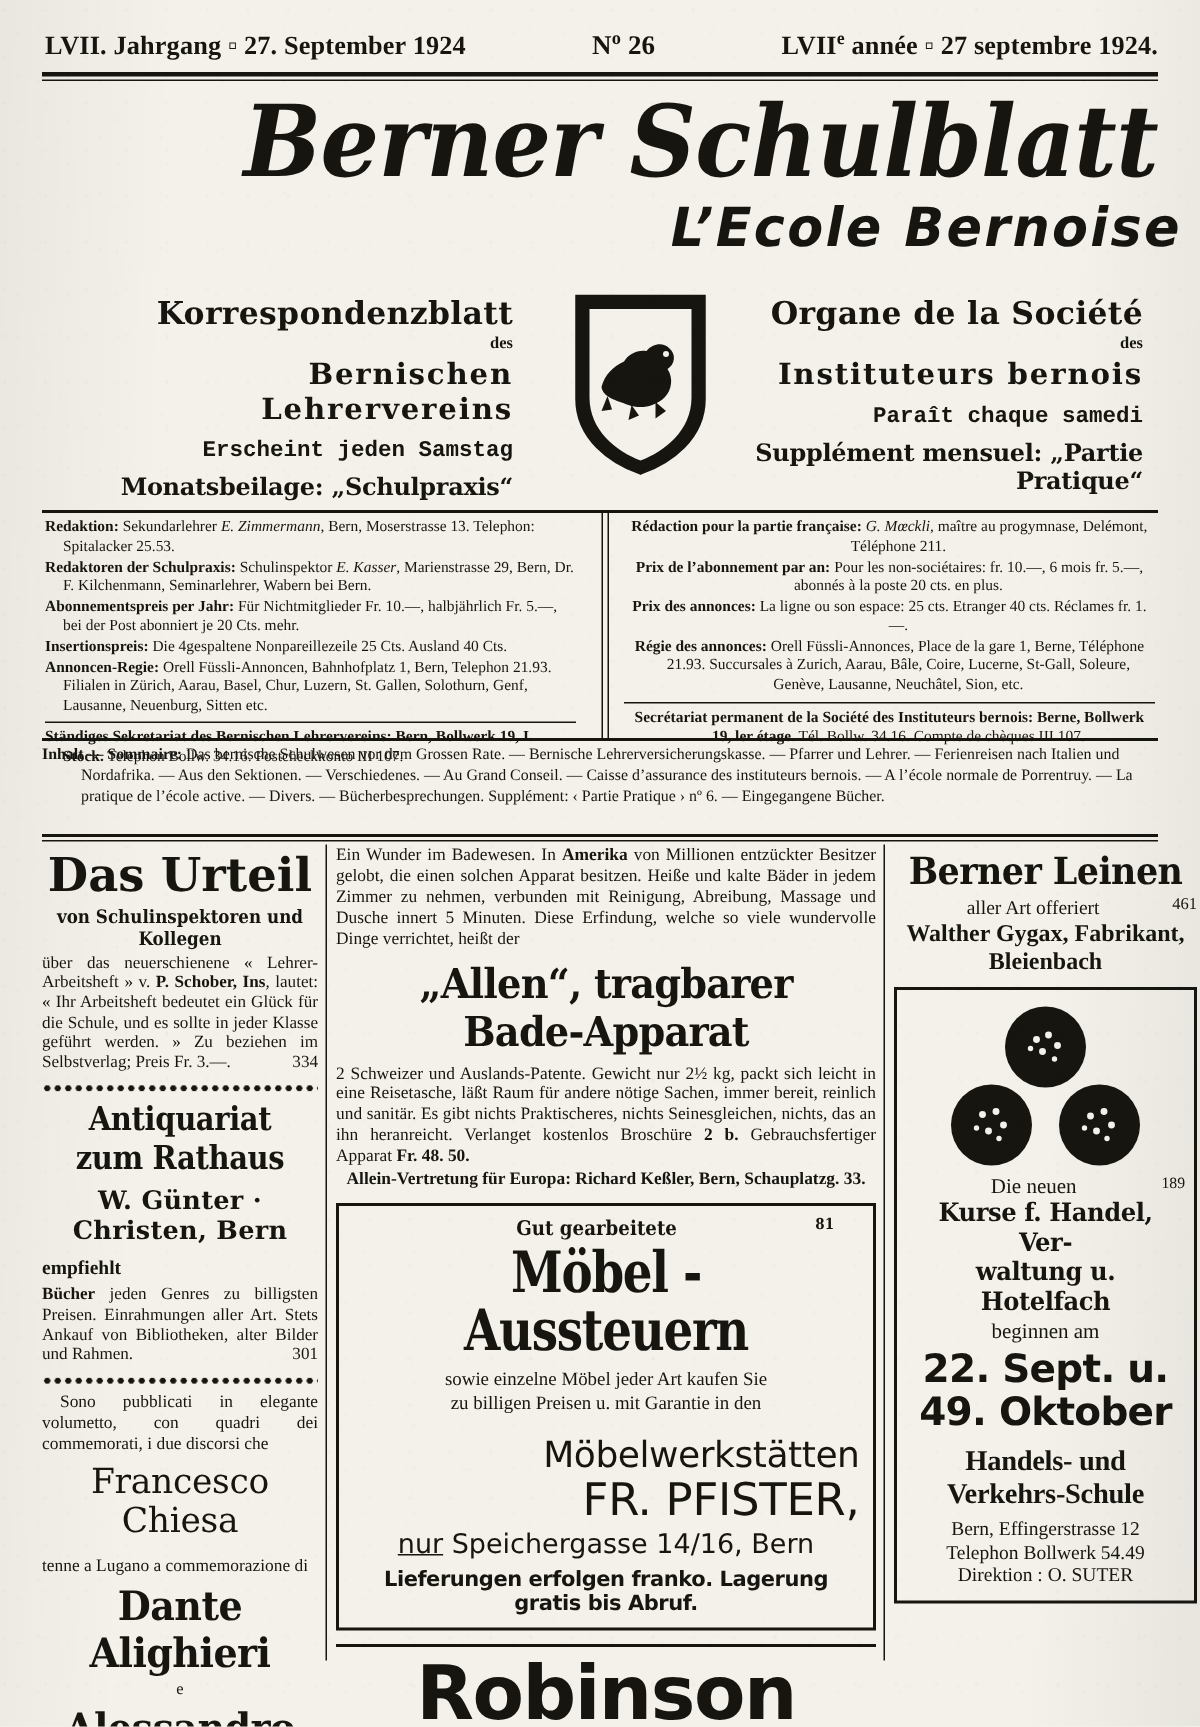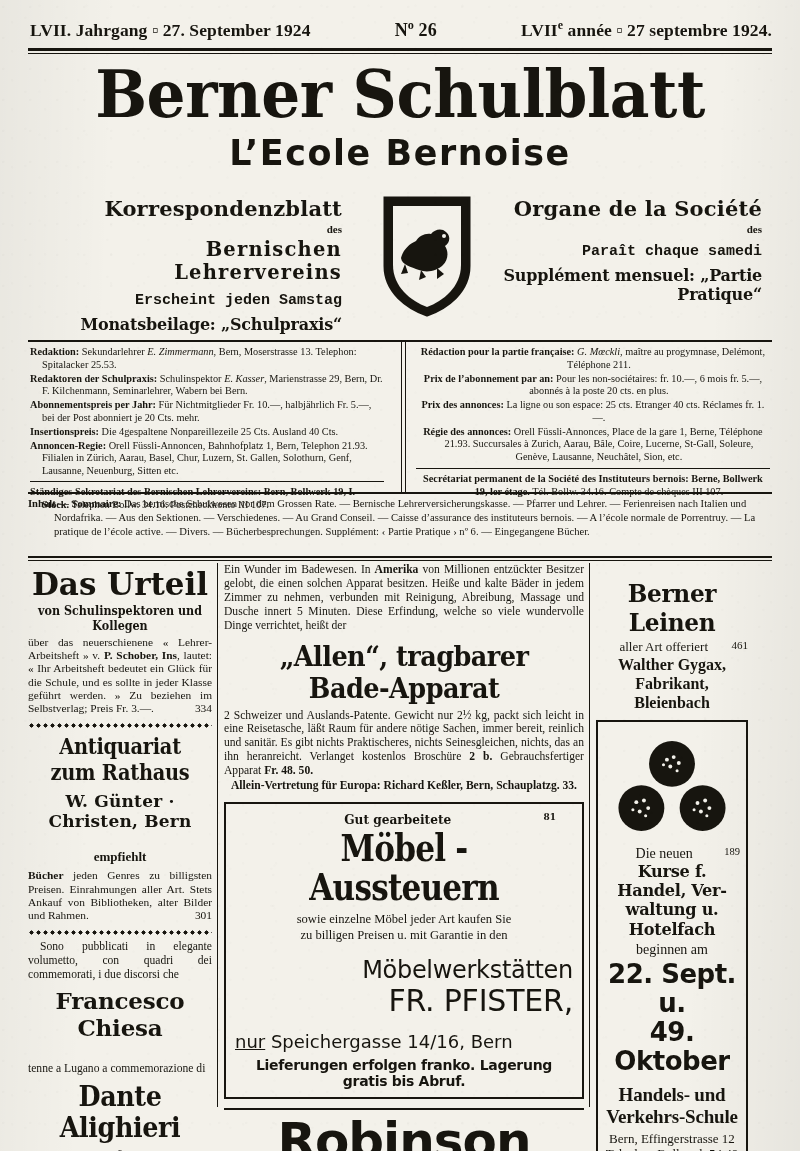--- a/index.html
+++ b/index.html
@@ -34,21 +34,21 @@
     font-weight:bold;font-size:17.5px;letter-spacing:.1px;
   }
   .issueline .mid{font-size:18px;}
   .sup{font-size:.68em;vertical-align:super;}
   .rule-dbl{position:absolute;left:28px;right:28px;height:0;}
   .rule-dbl::before,.rule-dbl::after{content:"";position:absolute;left:0;right:0;background:#17150f;}
   .rule-dbl::before{top:0;height:2.5px;}
   .rule-dbl::after{top:5px;height:1.4px;}
 
   
-  .masthead{position:absolute;left:0;right:0;top:62px;text-align:center;}
+  .masthead{position:absolute;left:0;right:0;top:62px;text-align:right;font-style:italic;}
   .title-de{
     font-family:"DejaVu Serif", serif;
     font-weight:bold;font-size:66px;line-height:.98;
     letter-spacing:-.5px;
     transform:scaleX(.93);
     margin:0;
   }
   .title-fr{
     font-family:"DejaVu Sans", sans-serif;
     font-weight:bold;font-size:36px;line-height:1;
@@ -96,56 +96,56 @@
   .contents .lead{margin-left:-26px;}
   .rule-under-contents{position:absolute;left:28px;right:28px;top:556px;}
   .rule-under-contents::before{content:"";position:absolute;left:0;right:0;top:0;height:2.4px;background:#17150f;}
   .rule-under-contents::after{content:"";position:absolute;left:0;right:0;top:4px;height:1.2px;background:#17150f;}
 
   
   .ads{position:absolute;left:28px;right:28px;top:563px;bottom:44px;}
   .col{position:absolute;top:0;bottom:0;}
   .col-l{left:0;width:184px;}
   .col-m{left:196px;width:360px;}
-  .col-r{left:568px;width:152px;margin-top:13px;}
+  .col-r{left:568px;width:202px;}
   .col-sep{position:absolute;top:0;bottom:0;width:1.4px;background:#17150f;}
   .sep-1{left:189px;}
   .sep-2{left:561px;}
 
   .ad{position:relative;}
   .dots{height:9px;margin:6px 0 3px;
     background-image:radial-gradient(circle, #17150f 0 1.9px, transparent 2.2px);
     background-size:7px 9px;background-position:0 center;background-repeat:repeat-x;}
   .hr-thick{border-top:2.4px solid #17150f;margin:5px 0;}
 
   
   .urteil-t{font-family:"DejaVu Serif",serif;font-weight:bold;font-size:31px;text-align:center;line-height:1;margin:6px 0 3px;}
   .urteil-s{font-family:"DejaVu Serif",serif;font-weight:bold;font-size:12.4px;text-align:center;transform:scaleX(.9);margin-bottom:3px;}
   .txt{font-size:11.4px;line-height:1.16;text-align:justify;}
   .txt b{font-weight:bold;}
   .num{float:right;font-weight:normal;}
   .antiq-t{font-family:"DejaVu Serif",serif;font-weight:bold;font-size:22px;text-align:center;transform:scaleX(.88);letter-spacing:-.3px;margin:3px 0 6px;}
-  .antiq-n{font-family:"DejaVu Serif",serif;font-weight:bold;font-size:17px;text-align:center;margin-bottom:18px;letter-spacing:.2px;}
-  .antiq-e{font-size:13px;text-align:center;font-weight:bold;margin-bottom:4px;}
+  .antiq-n{font-family:"DejaVu Serif",serif;font-weight:bold;font-size:17px;text-align:center;margin-bottom:6px;letter-spacing:.2px;}
+  .antiq-e{font-size:13px;font-weight:bold;margin-bottom:4px;}
   .it-int{font-size:11.6px;line-height:1.2;text-align:justify;text-indent:12px;}
-  .it-name{font-family:"DejaVu Serif",serif;font-weight:bold;font-size:23px;text-align:center;margin:5px 0 21px;letter-spacing:-.2px;}
+  .it-name{font-family:"DejaVu Serif",serif;font-weight:normal;font-size:23px;text-align:center;margin:5px 0 10px;letter-spacing:-.2px;}
   .it-name-big{font-family:"DejaVu Serif",serif;font-weight:bold;font-size:27px;text-align:center;margin:5px 0 2px;transform:scaleX(.94);letter-spacing:-.4px;}
   .it-e{text-align:center;font-size:11px;margin:1px 0;}
 
   
   .mid-intro{font-size:11.6px;line-height:1.2;text-align:justify;}
   .allen-t{font-family:"DejaVu Serif",serif;font-weight:bold;font-size:27.5px;text-align:center;margin:7px 0 5px;transform:scaleX(.93);letter-spacing:-.6px;}
   .boxad{border:2.6px solid #17150f;padding:7px 9px 8px;margin-top:9px;}
   .gut{font-family:"DejaVu Serif",serif;font-weight:bold;font-size:13.5px;text-align:center;transform:scaleX(.9);}
   .gut .n{float:right;font-size:10px;transform:none;}
   .moebel{font-family:"DejaVu Serif",serif;font-weight:bold;font-size:38px;text-align:center;line-height:1.02;transform:scaleX(.82);margin:2px 0 6px;letter-spacing:-1px;}
   .sowie{font-size:12.6px;text-align:center;line-height:1.22;}
   .mw{font-family:"DejaVu Sans",sans-serif;font-size:24px;text-align:right;line-height:1.12;margin-top:14px;letter-spacing:-.3px;}
   .pf{font-family:"DejaVu Sans",sans-serif;font-size:30px;text-align:right;line-height:1.1;letter-spacing:-.2px;}
-  .nur{font-family:"DejaVu Sans",sans-serif;font-size:18px;text-align:left;margin-top:14px;}
+  .nur{font-family:"DejaVu Sans",sans-serif;font-size:18px;text-align:center;margin-top:2px;}
   .nur u{text-decoration:underline;}
   .lief{font-family:"DejaVu Sans",sans-serif;font-weight:bold;font-size:14px;text-align:center;margin-top:5px;letter-spacing:-.3px;}
   .robinson{font-family:"DejaVu Sans",sans-serif;font-weight:bold;font-size:50px;text-align:center;line-height:1;letter-spacing:-1px;margin:6px 0 0;}
 
   
   .leinen{font-family:"DejaVu Serif",serif;font-weight:bold;font-size:25px;text-align:center;transform:scaleX(.93);margin:3px 0 2px;letter-spacing:-.4px;}
   .leinen-s{font-size:13px;text-align:center;}
   .leinen-s .n{float:right;font-size:11px;}
   .leinen-n{font-weight:bold;font-size:16px;text-align:center;line-height:1.2;}
   .rbox{border:2.6px solid #17150f;margin-top:7px;padding:8px 6px 9px;}
@@ -194,20 +194,21 @@
         <path d="M30 70 L26 80 L33 79 Z" fill="#17150f"></path>
         <path d="M46 76 L44 86 L51 83 Z" fill="#17150f"></path>
         <path d="M62 74 L62 85 L69 80 Z" fill="#17150f"></path>
         <circle cx="69" cy="42" r="2" fill="#f3f1ea"></circle>
       </svg>
     </div>
 
     <div class="sh-col sh-right">
       <div class="sh-1">Organe de la Société</div>
       <div class="sh-des">des</div>
+      <div class="sh-2">Instituteurs bernois</div>
       <div class="sh-3">Paraît chaque samedi</div>
       <div class="sh-4">Supplément mensuel: „Partie Pratique“</div>
     </div>
   </div>
 
   <div class="imprint">
     <div class="vrule"></div>
 
     <div class="imp-col imp-l">
       <p><b>Redaktion:</b><span> Sekundarlehrer </span><i>E. Zimmermann</i><span>, Bern, Moserstrasse 13. Telephon: Spitalacker 25.53.</span></p>

